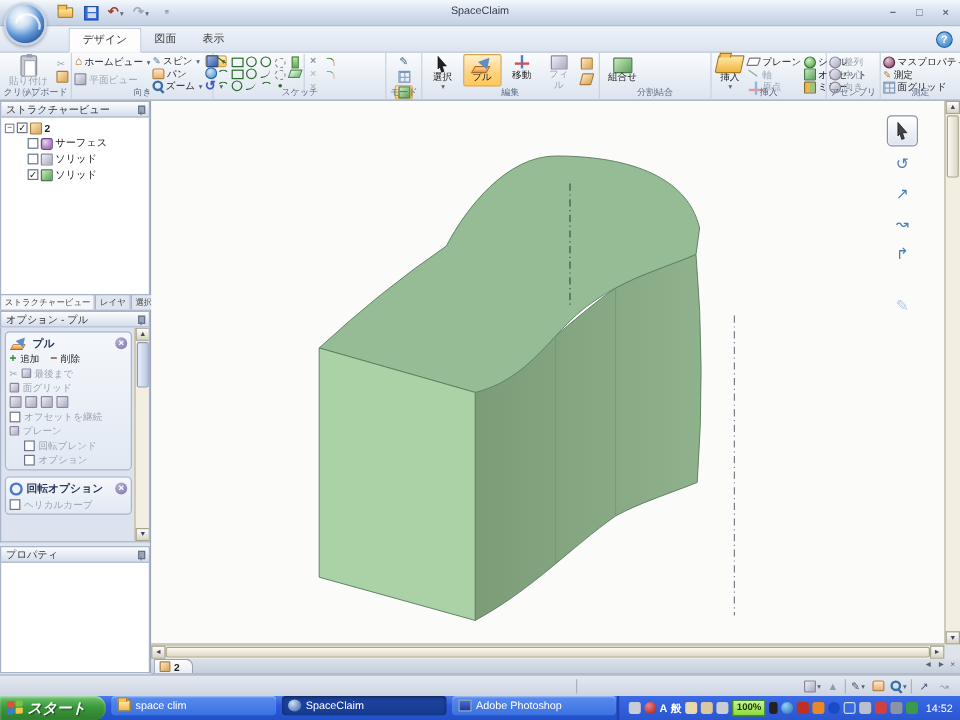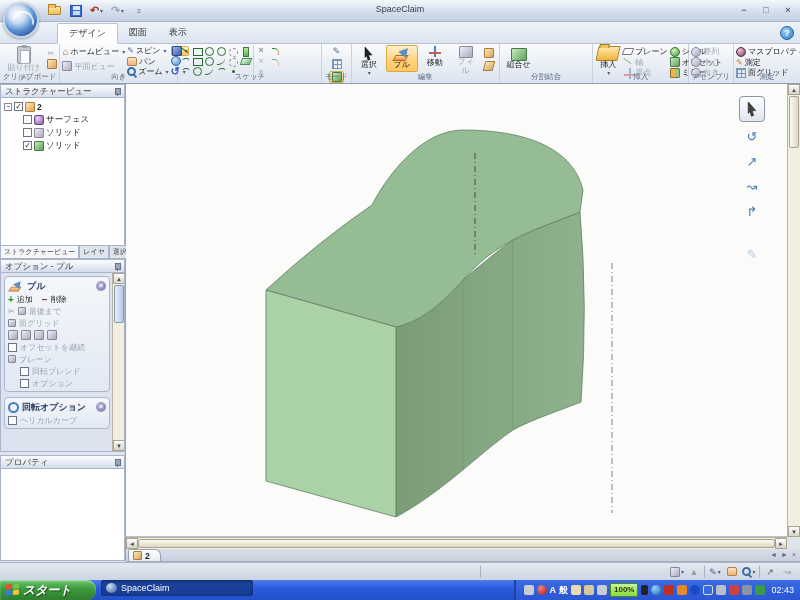--- a/index.html
+++ b/index.html
@@ -614,38 +614,46 @@
 <div class="abs taskbar">
   <div class="startbtn">
     <span class="flag">
         <i style="background:#e84a3c"></i>
         <i style="background:#7bc143"></i>
         <i style="background:#3a7ae0"></i>
         <i style="background:#f2c640"></i>
       </span>
     <span>スタート</span>
   </div>
+  <div class="taskitem">
+    <span class="ti-ic i-folder"></span>
+    <span>space clim</span>
+  </div>
   <div class="taskitem active">
     <span class="ti-ic" style="border-radius:50%;background:radial-gradient(circle at 35% 30%,#cfe0f2,#2a5aa8)"></span>
     <span>SpaceClaim</span>
+  </div>
+  <div class="taskitem">
+    <span class="ti-ic" style="background:linear-gradient(#4a6ae0,#23379a);border:1px solid #8aa"></span>
+    <span>Adobe Photoshop</span>
   </div>
   <div class="tray">
     <span class="tricon" style="background:#c8ccd4"></span>
     <span class="tricon" style="border-radius:50%;background:radial-gradient(circle at 35% 30%,#f08080,#a01818)"></span>
     <span class="imetxt">A</span>
     <span class="imetxt">般</span>
     <span class="tricon" style="background:#e8d8b0"></span>
     <span class="tricon" style="background:#d8c8a0"></span>
     <span class="tricon" style="background:#c8ccd4"></span>
     <span class="battery">100%</span>
     <span class="tricon" style="background:#222;width:7px"></span>
     <span class="tricon" style="border-radius:50%;background:radial-gradient(circle at 35% 30%,#9ad0f5,#1a6ab8)"></span>
     <span class="tricon" style="background:#c03020"></span>
     <span class="tricon" style="background:#e88828"></span>
     <span class="tricon" style="border-radius:50%;background:#1a4ac8"></span>
     <span class="tricon" style="background:#3a6ae0;border:1px solid #cdd"></span>
     <span class="tricon" style="background:#b8c0cc"></span>
     <span class="tricon" style="background:#d04040"></span>
     <span class="tricon" style="background:#8a94a4"></span>
     <span class="tricon" style="background:#3a9a4a"></span>
-    <span class="clock">02:43</span>
+    <span class="clock">14:52</span>
   </div>
 </div>
 
 </body></html>

